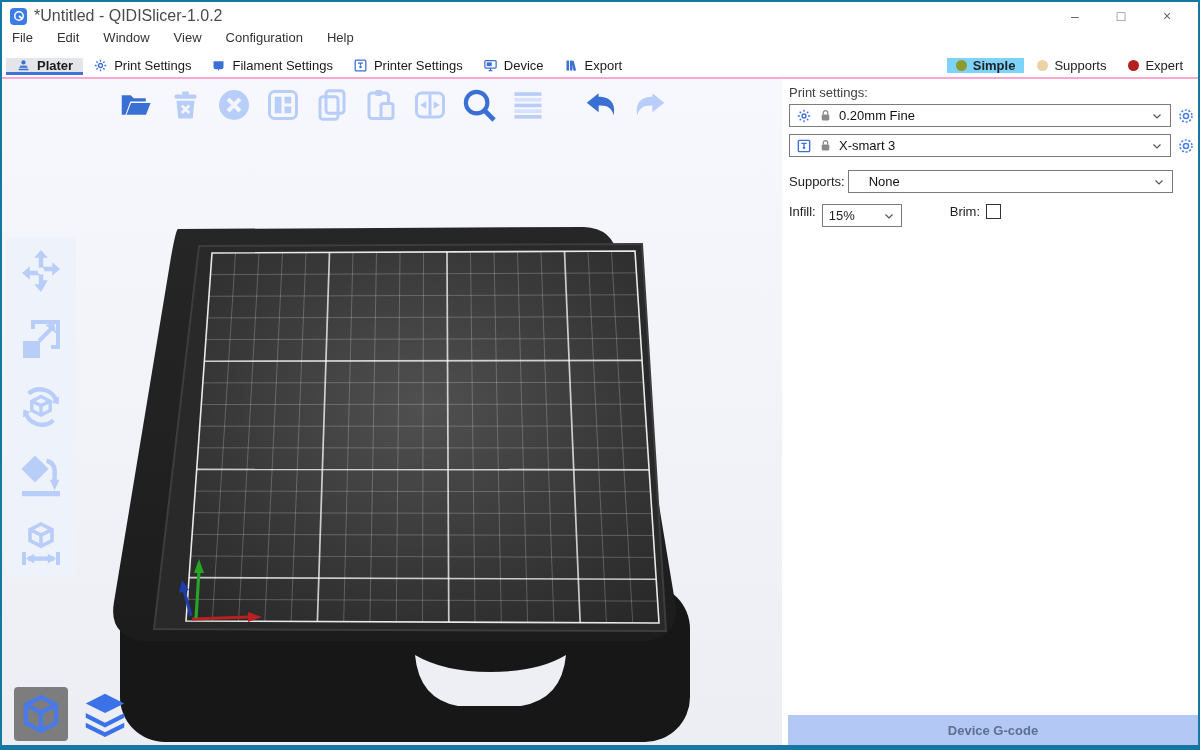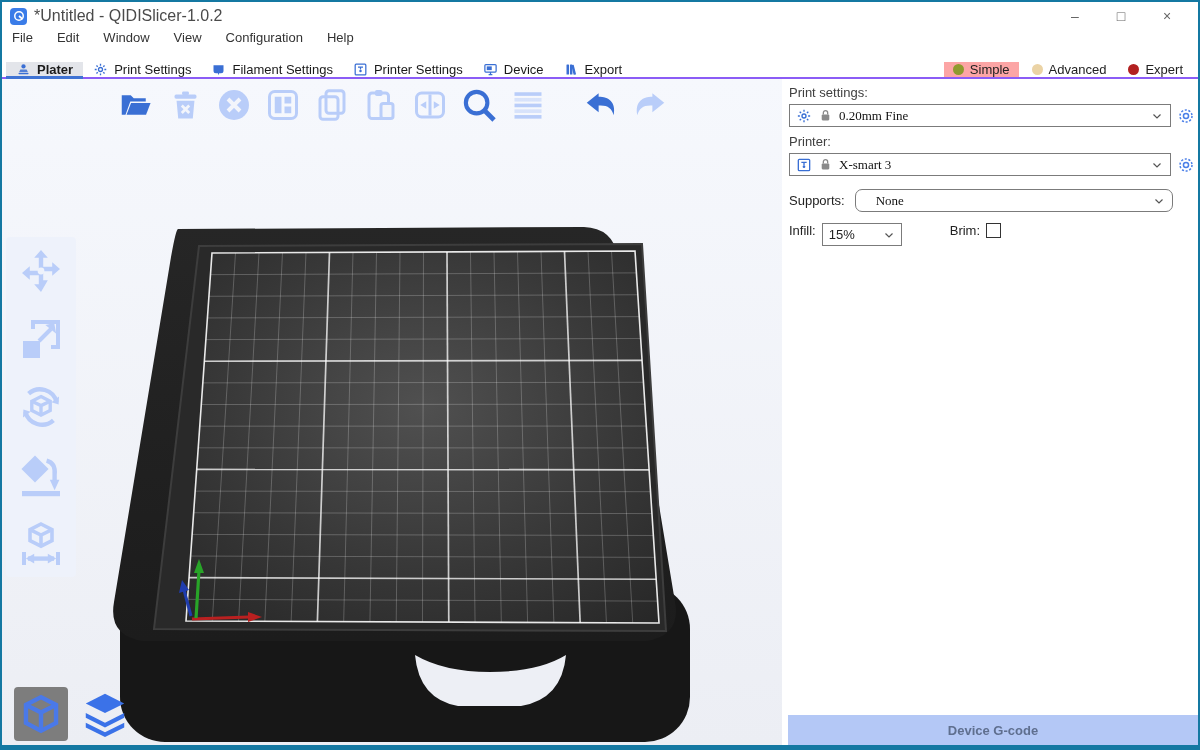--- a/index.html
+++ b/index.html
@@ -15,29 +15,29 @@
   .applogo svg { display:block; }
   .titletext { color:#4a4a4a; font-size:16px; }
   .wincontrols { margin-left:auto; display:flex; align-items:center; }
   .winbtn { width:46px; text-align:center; color:#666; font-size:14px; cursor:default; line-height:26px; }
 
   
   .menubar { height:23px; display:flex; align-items:flex-start; padding:0 10px; gap:24px; flex:0 0 auto; }
   .menuitem { color:#333; cursor:default; }
 
   
-  .tabbar { height:26px; display:flex; align-items:flex-end; border-bottom:2px solid #8b5cf6; flex:0 0 auto; padding:0 4px; }
+  .tabbar { height:26px; display:flex; align-items:center; border-bottom:2px solid #f9a8d4; flex:0 0 auto; padding:0 4px; }
   .tab { display:flex; align-items:center; gap:6px; padding:0 10px; color:#1a1a1a; position:relative; cursor:default; }
   .tab .ticon { display:flex; color:#3a6fd4; }
   .tab.active { background:#e3e5ea; font-weight:bold; }
   .tab.active::after { content:""; position:absolute; left:0; right:0; bottom:-2px; height:3px; background:#3f73d4; }
   .modes { margin-left:auto; display:flex; align-items:center; gap:4px; padding-right:2px; }
   .mode { display:flex; align-items:center; gap:6px; padding:0 9px; height:100%; cursor:default; }
   .mode .dot { width:11px; height:11px; border-radius:50%; }
-  .mode.active { background:#fca5a5; font-weight:normal; }
+  .mode.active { background:#7dd3fc; font-weight:bold; }
 
   
   .main { flex:1; display:flex; min-height:0; }
   .viewport { position:relative; width:780px; flex:0 0 780px; overflow:hidden;
               background:linear-gradient(#f6f8fd, #eceef4); }
   .bedsvg { position:absolute; left:0; top:0; }
 
   
   .toolbar { position:absolute; left:114px; top:6px; display:flex; align-items:center; gap:9px; }
   .tool { width:40px; height:40px; display:flex; align-items:center; justify-content:center; cursor:pointer; }
@@ -53,28 +53,28 @@
   .viewbtns { position:absolute; left:12px; bottom:4px; display:flex; align-items:flex-end; gap:10px; }
   .viewbtn { width:54px; height:54px; display:flex; align-items:center; justify-content:center; cursor:pointer; border-radius:4px; }
   .viewbtn.sel { background:#7d7d7d; }
 
   
   .rightpanel { flex:1; background:#fff; position:relative; padding:4px 3px 0 7px; }
   .plabel { color:#404040; margin:2px 0 4px 0; }
   .comborow { display:flex; align-items:center; gap:5px; margin-bottom:7px; }
   .combo { flex:1; height:23px; border:1px solid #7b7b7b; background:#fff; display:flex;
            align-items:center; gap:7px; padding:0 7px 0 6px; cursor:pointer; }
-  .combo .ctext { flex:1; color:#111; white-space:nowrap; overflow:hidden;font-family:Liberation Serif, serif; }
+  .combo .ctext { flex:1; color:#111; white-space:nowrap; overflow:hidden; }
   .chev { color:#555; flex:0 0 auto; display:flex; }
   .lock { display:flex; color:#8a8a8a; }
   .gearbtn { width:19px; height:19px; display:flex; align-items:center; justify-content:center; color:#4a7fe8; cursor:pointer; }
   .swatch { width:26px; height:14px; border:1px solid #666; flex:0 0 auto; }
   .inlineicon { display:flex; color:#3a6fd4; flex:0 0 auto; }
   .supportsrow { display:flex; align-items:center; margin-top:13px; margin-right:22px; }
-  .supportsrow .combo { margin-left:10px; padding-left:20px;border-radius:7px; }
+  .supportsrow .combo { margin-left:3px; padding-left:20px; }
   .infillrow { display:flex; align-items:flex-start; margin-top:11px; }
   .infillcombo { width:80px; height:23px; border:1px solid #7b7b7b; display:flex; align-items:center;
                  padding:0 6px; gap:4px; margin-left:6px; cursor:pointer; }
   .infillcombo .ctext { flex:1; }
   .brimlabel { margin-left:48px; }
   .checkbox { width:15px; height:15px; border:1px solid #333; background:#fff; margin-left:6px; cursor:pointer; }
   .exportbtn { position:absolute; left:6px; right:0; bottom:0; height:30px; background:#b4c8f6;
                color:#5f6f8f; font-weight:bold; display:flex; align-items:center; justify-content:center;
                font-size:13px; cursor:default; }
 </style>
@@ -166,21 +166,21 @@
         <span>Export</span>
     </span>
 
     <span class="modes">
       <span class="mode active">
           <span class="dot" style="background: rgb(143, 154, 46);"></span>
           <span>Simple</span>
         </span>
       <span class="mode">
           <span class="dot" style="background: rgb(235, 211, 165);"></span>
-          <span>Advanced</span>
+          <span>Supports</span>
         </span>
       <span class="mode">
           <span class="dot" style="background: rgb(178, 32, 32);"></span>
           <span>Expert</span>
         </span>
     </span>
   </div>
 
   <div class="main">
 
@@ -420,21 +420,20 @@
         </div>
         <span class="gearbtn">
           <svg width="18" height="18" viewBox="0 0 24 24" fill="none" stroke="currentColor" stroke-width="2">
               <circle cx="12" cy="12" r="3.4"></circle>
               <circle cx="12" cy="12" r="8" stroke-dasharray="2.8 2.2"></circle>
             </svg>
         </span>
       </div>
 
 
-      <div class="plabel">Printer:</div>
       <div class="comborow">
         <div class="combo">
           <span class="inlineicon">
             <svg width="16" height="16" viewBox="0 0 24 24" fill="none" stroke="currentColor" stroke-width="2">
                 <rect x="3.5" y="3.5" width="17" height="17" rx="1.5"></rect>
                 <path d="M8 8h8M12 8v4"></path>
                 <circle cx="12" cy="14.5" r="2" fill="currentColor" stroke="none"></circle>
               </svg>
           </span>
           <span class="lock">

